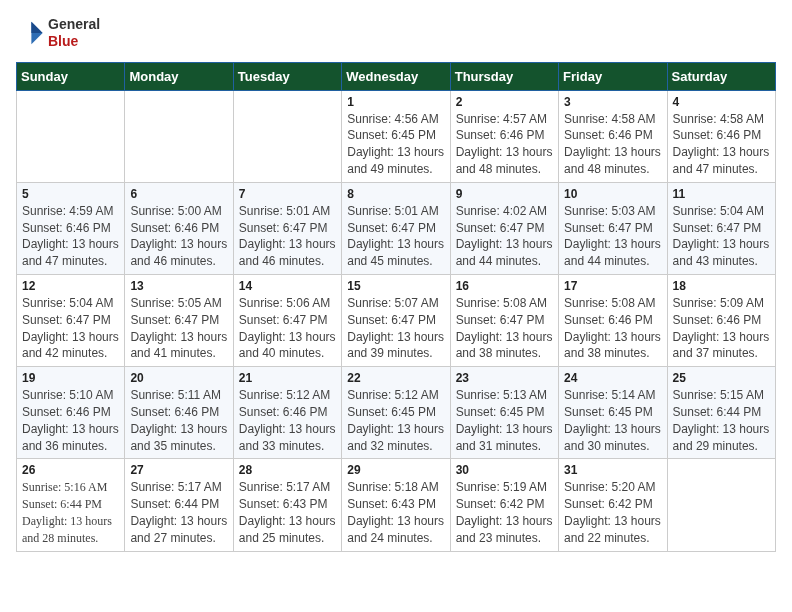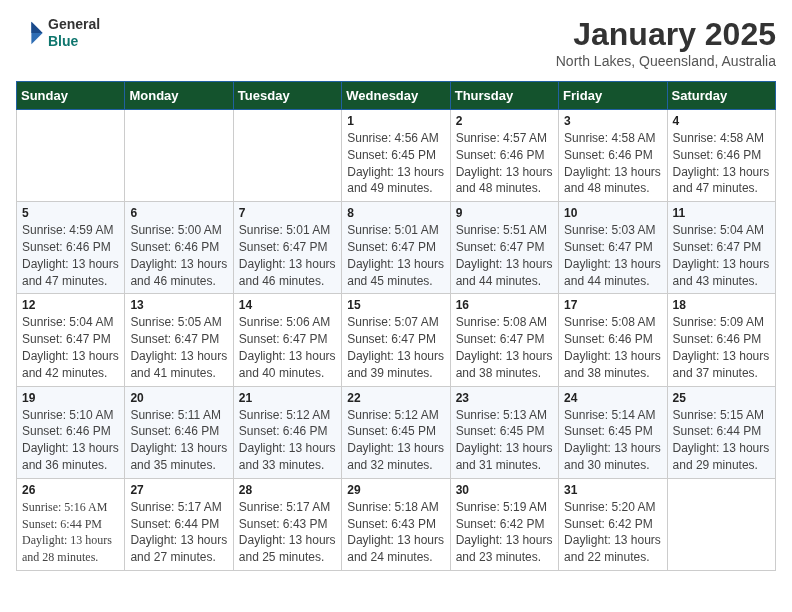--- a/index.html
+++ b/index.html
@@ -22,21 +22,21 @@
       gap: 4px;
     }
     .logo-text {
       display: flex;
       flex-direction: column;
       font-size: 14px;
       font-weight: bold;
       line-height: 1.2;
     }
     .logo-general { color: #333; }
-    .logo-blue { color: #0f766e; }
+    .logo-blue { color: #b91c1c; }
     .logo-icon {
       width: 28px;
       height: 28px;
     }
     .title-block {
       text-align: right;
     }
     .month-title {
       font-size: 32px;
       font-weight: bold;
@@ -95,24 +95,20 @@
   <div class="logo">
     <svg class="logo-icon" viewBox="0 0 40 40">
       <polygon points="22,4 38,20 22,36" fill="#2e6db4"></polygon>
       <polygon points="22,4 38,20 22,20" fill="#1a4a8a"></polygon>
     </svg>
     <div class="logo-text">
       <span class="logo-general">General</span>
       <span class="logo-blue">Blue</span>
     </div>
   </div>
-  <div class="title-block">
-    <div class="month-title">January 2025</div>
-    <div class="location">North Lakes, Queensland, Australia</div>
-  </div>
 </div>
 
 <table class="calendar">
   <thead>
     <tr>
     <th>Sunday</th>
         <th>Monday</th>
         <th>Tuesday</th>
         <th>Wednesday</th>
         <th>Thursday</th>
@@ -178,21 +174,21 @@
         </td>
         <td>
           <div class="day-number">8</div>
           <div class="day-info" style="white-space: pre-line;">Sunrise: 5:01 AM
 Sunset: 6:47 PM
 Daylight: 13 hours
 and 45 minutes.</div>
         </td>
         <td>
           <div class="day-number">9</div>
-          <div class="day-info" style="white-space: pre-line;">Sunrise: 5:51 AM
+          <div class="day-info" style="white-space: pre-line;">Sunrise: 4:02 AM
 Sunset: 6:47 PM
 Daylight: 13 hours
 and 44 minutes.</div>
         </td>
         <td>
           <div class="day-number">10</div>
           <div class="day-info" style="white-space: pre-line;">Sunrise: 5:03 AM
 Sunset: 6:47 PM
 Daylight: 13 hours
 and 44 minutes.</div>

